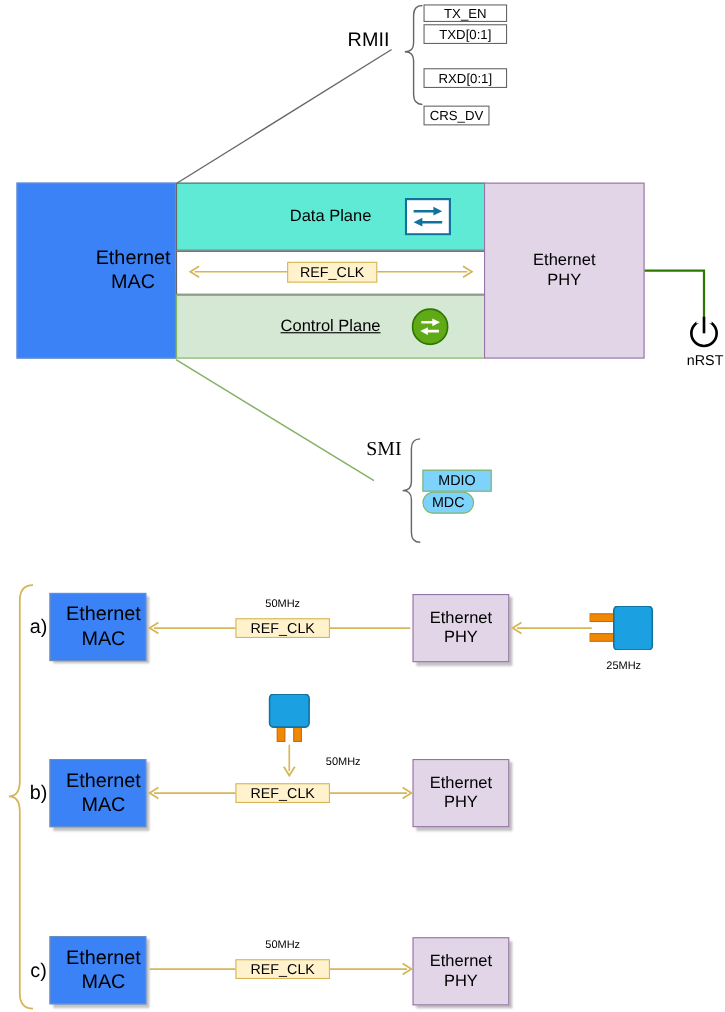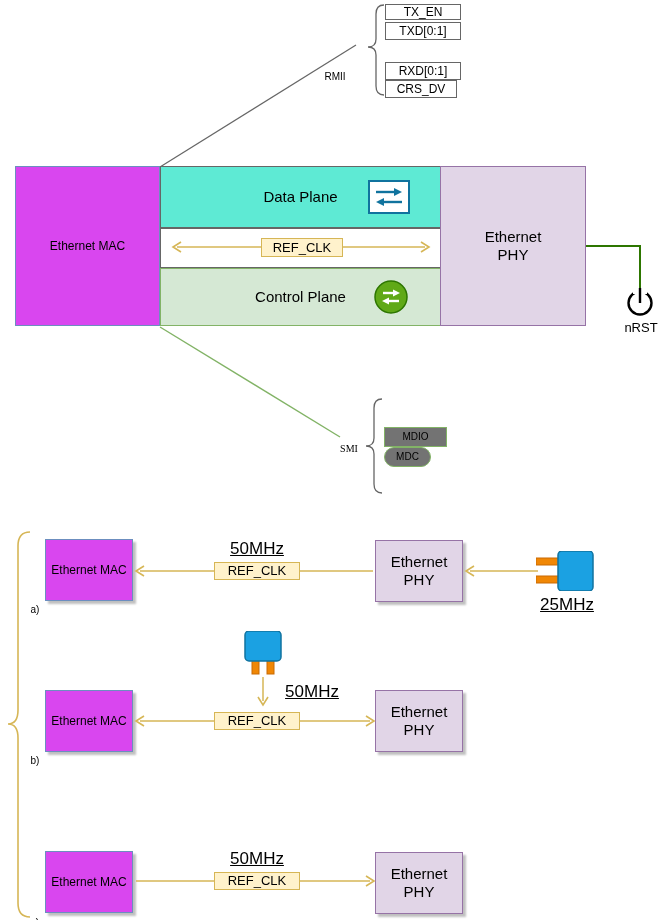--- a/index.html
+++ b/index.html
@@ -2,30 +2,30 @@
 <html><head>
 <meta charset="utf-8">
 <style>
   html,body { margin:0; padding:0; background:#fff; }
   .canvas { position:relative; width:659px; height:920px; background:#fff;
             font-family:"Liberation Sans", sans-serif; color:#000; overflow:hidden; }
   .layer { position:absolute; left:0; top:0; pointer-events:none; }
   .box { position:absolute; box-sizing:border-box; display:flex;
          align-items:center; justify-content:center; text-align:center; line-height:1.2; }
   .sigbox   { border:1px solid #666; background:#fff; font-size:12px; }
-  .mac      { background:#d946ef; border:1px solid #6c8ebf; font-size:12px; }
+  .mac      { background:#3b82f6; border:1px solid #6c8ebf; font-size:18px;justify-content:flex-end; }
   .phy      { background:#e1d5e7; border:1px solid #9673a6; font-size:15px; }
   .shadow   { box-shadow:3px 3px 2px rgba(0,0,0,0.25); }
   .plane-data { background:#5eead4; border:1px solid #666; font-size:15px; }
-  .plane-ctrl { background:#d5e8d4; border:1px solid #82b366; font-size:15px; }
+  .plane-ctrl { background:#d5e8d4; border:1px solid #82b366; font-size:15px;text-decoration:underline; }
   .refrow   { background:#fff; border:1px solid #666; }
   .refclk   { background:#fff2cc; border:1px solid #d6b656; font-size:13px; }
-  .greenbox { background:#737373; border:1px solid #82b366; font-size:10px; }
+  .greenbox { background:#7dd3fc; border:1px solid #82b366; font-size:13px; }
   .wrap     { display:block; width:76px; }
-  .fs13 { font-size:13px; } .fs14 { font-size:17px;text-decoration:underline; } .fs15 { font-size:10px;margin-top:40px; }
+  .fs13 { font-size:13px; } .fs14 { font-size:10px; } .fs15 { font-size:18px; }
   .icon { position:absolute; }
 </style>
 </head>
 <body>
 
 <div class="canvas">
 
   <div class="box mac" style="left:15px; top:166px; width:145px; height:160px;">
     <span class="wrap">Ethernet MAC</span>
   </div>
@@ -128,21 +128,21 @@
 
   <svg class="icon" style="left:244px; top:631px;" width="38" height="44" viewBox="0 0 38 44">
     <rect x="8" y="28" width="7" height="15" fill="#f08705" stroke="#c96a04" stroke-width="1"></rect>
     <rect x="23" y="28" width="7" height="15" fill="#f08705" stroke="#c96a04" stroke-width="1"></rect>
     <rect x="1" y="0" width="36" height="30" rx="4" fill="#1ba1e2" stroke="#1173a0" stroke-width="1.5"></rect>
   </svg>
 
   <div class="box sigbox" style="left:385px; top:4px;  width:76px; height:16px;">TX_EN</div>
   <div class="box sigbox" style="left:385px; top:22px; width:76px; height:18px;">TXD[0:1]</div>
   <div class="box sigbox" style="left:385px; top:62px; width:76px; height:18px;">RXD[0:1]</div>
-  <div class="box sigbox" style="left:385px; top:80px; width:72px; height:18px;">CRS_DV</div>
+  <div class="box sigbox" style="left:385px; top:96px; width:60px; height:18px;">CRS_DV</div>
 
   <div class="box fs15" style="left:312px; top:28px; width:46px; height:18px;">RMII</div>
 
   <div class="box refclk" style="left:261px; top:238px; width:82px; height:19px;">REF_CLK</div>
 
   <div class="box fs13" style="left:620px; top:320px; width:42px; height:16px;">nRST</div>
 
   <div class="box fs15" style="left:330px; top:400px; width:38px; height:18px;font-family:Liberation Serif, serif;">SMI</div>
   <div class="box greenbox" style="left:384px; top:427px; width:63px; height:20px;">MDIO</div>
   <div class="box greenbox" style="left:384px; top:447px; width:47px; height:20px;border-radius:10px;">MDC</div>

